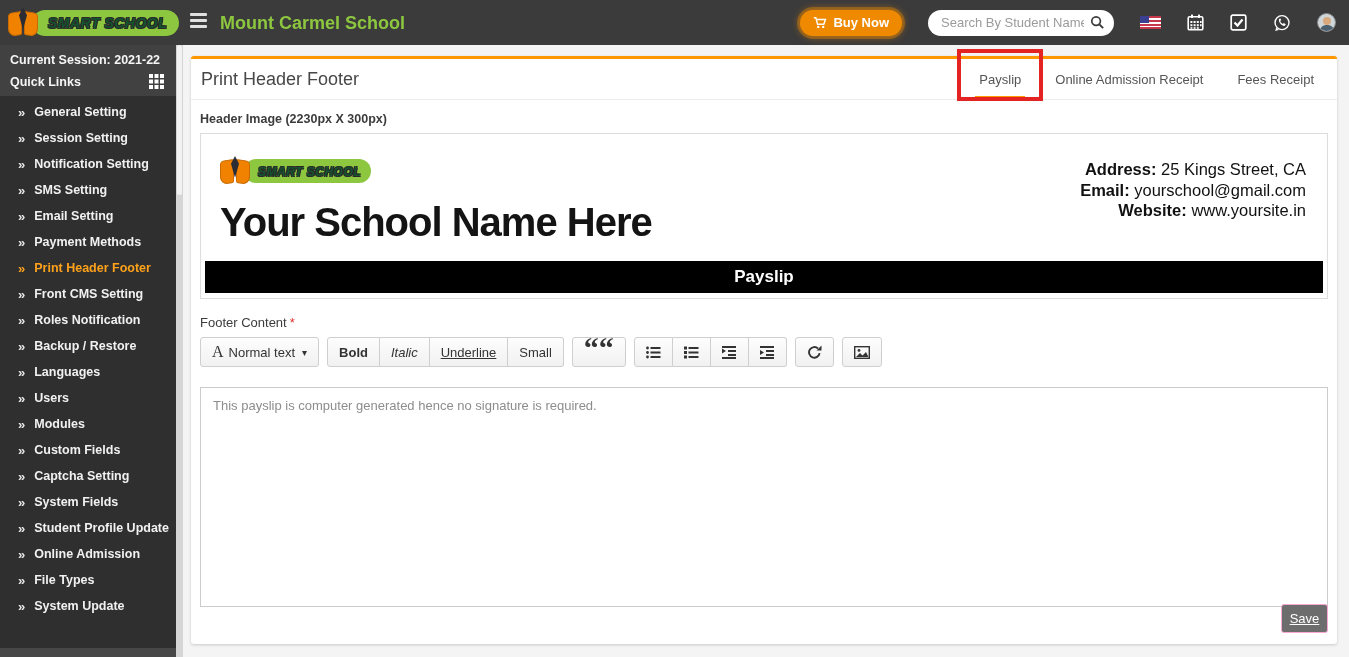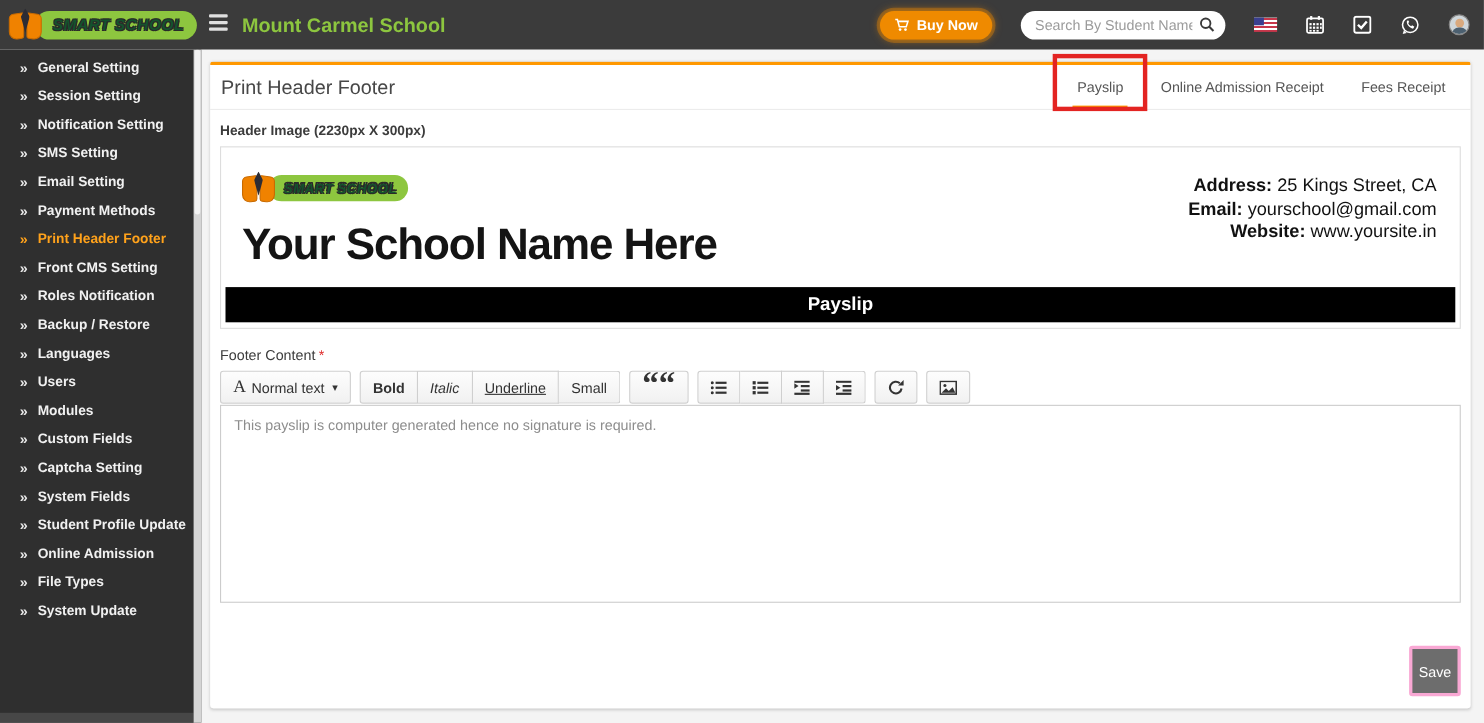--- a/index.html
+++ b/index.html
@@ -90,25 +90,25 @@
   .tb-group .tb-btn:first-child { border-radius:3px 0 0 3px; }
   .tb-group .tb-btn:last-child { border-radius:0 3px 3px 0; }
   .tb-group .tb-btn:only-child { border-radius:3px; }
   .tb-btn.b { font-weight:bold; }
   .tb-btn.i { font-style:italic; }
   .tb-btn.u { text-decoration:underline; }
   .tb-btn .serifA { font-family:"Liberation Serif",serif; font-size:16px; line-height:1; }
   .tb-btn .caret { font-size:10px; color:#333; margin-left:2px; }
   .tb-btn .bigquote { font-family:"Liberation Serif",serif; font-size:30px; line-height:10px; height:16px; font-weight:bold; color:#333; }
 
-  .editor { margin-top:1px; height:180px; border:1px solid #ccc; background:#fff; padding:9px 12px;
+  .editor { margin-top:20px; height:220px; border:1px solid #ccc; background:#fff; padding:9px 12px;
     font-size:13px; color:#8d8d8d; line-height:18px; cursor:text; }
 
-  .save-btn { position:absolute; right:9px; bottom:11px; width:47px; height:46px; background:#6d6d6d; color:#fff;
-    border:3px solid #f9a8d4; border-radius:3px; font-size:13px; cursor:pointer; font-family:"Liberation Sans",sans-serif; }
+  .save-btn { position:absolute; right:9px; bottom:11px; width:47px; height:29px; background:#6d6d6d; color:#fff;
+    border:1px solid #f9a8d4; border-radius:3px; font-size:13px; cursor:pointer; font-family:"Liberation Sans",sans-serif;text-decoration:underline; }
 
   svg { display:block; }
 </style>
 </head>
 <body>
 
 <div class="navbar">
   <div class="logo-wrap">
     <div class="logo-book">
       <div class="pg-l"></div>
@@ -182,20 +182,41 @@
         </svg>
     </span>
     <div class="avatar nav-ic">
         <div class="head"></div>
         <div class="body"></div>
       </div>
   </div>
 </div>
 
 <div class="sidebar">
+  <div class="sb-session">
+    <div class="line1">Current Session: 2021-22</div>
+    <div class="line2">
+      <span>Quick Links</span>
+      <span>
+        <svg width="15" height="15" viewBox="0 0 15 15">
+            <g fill="#fff">
+              <rect x="0" y="0" width="4" height="4"></rect>
+              <rect x="5.5" y="0" width="4" height="4"></rect>
+              <rect x="11" y="0" width="4" height="4"></rect>
+              <rect x="0" y="5.5" width="4" height="4"></rect>
+              <rect x="5.5" y="5.5" width="4" height="4"></rect>
+              <rect x="11" y="5.5" width="4" height="4"></rect>
+              <rect x="0" y="11" width="4" height="4"></rect>
+              <rect x="5.5" y="11" width="4" height="4"></rect>
+              <rect x="11" y="11" width="4" height="4"></rect>
+            </g>
+          </svg>
+      </span>
+    </div>
+  </div>
   <div class="sb-items">
       <div class="sb-item">
         <span class="arr">»</span>
         <span class="lbl">General Setting</span>
       </div>
       <div class="sb-item">
         <span class="arr">»</span>
         <span class="lbl">Session Setting</span>
       </div>
       <div class="sb-item">

